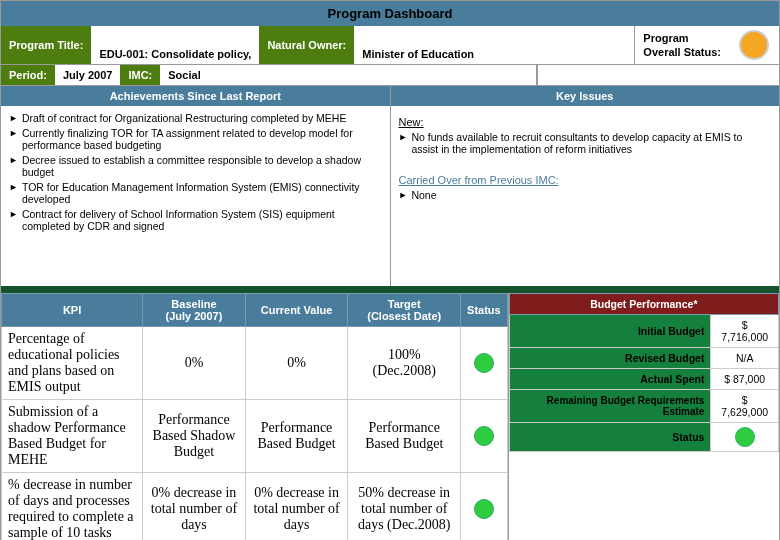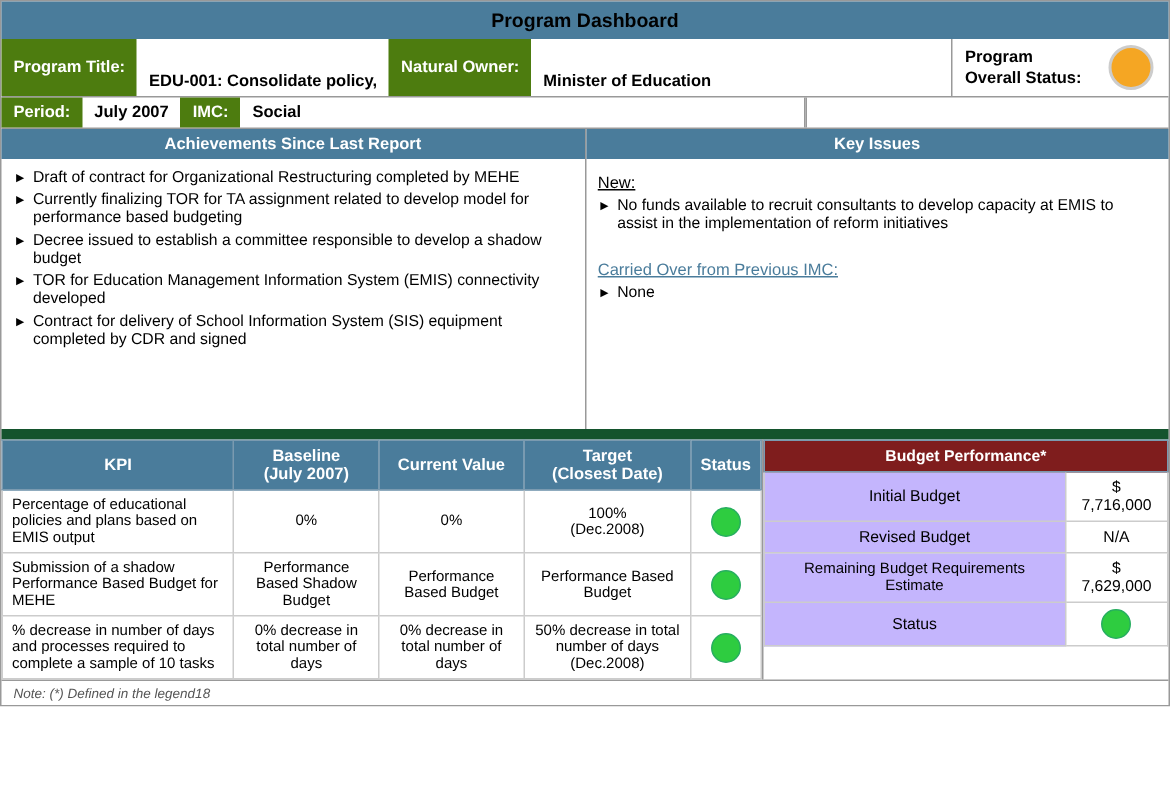--- a/index.html
+++ b/index.html
@@ -131,24 +131,25 @@
       background: #4a7c9b;
       color: white;
       padding: 4px 6px;
       font-size: 11px;
       font-weight: bold;
       text-align: center;
       border: 1px solid #7a9ab0;
     }
     .kpi-table td {
       padding: 4px 6px;
-      font-size: 10px;
+      font-size: 14px;
       border: 1px solid #ccc;
       vertical-align: middle;
       text-align: center;
+      font-family: Liberation Serif, serif;
     }
     .kpi-table td.left-align {
       text-align: left;
     }
     .status-dot-green {
       width: 20px;
       height: 20px;
       border-radius: 50%;
       background: #2ecc40;
       margin: 0 auto;
@@ -169,23 +170,23 @@
       text-align: center;
       border: 1px solid #7a9ab0;
     }
     .budget-table td {
       padding: 4px 6px;
       font-size: 10.5px;
       border: 1px solid #ccc;
       vertical-align: middle;
     }
     .budget-table td.label-td {
-      background: #c4b5fd;
-      font-weight: normal;
-      text-align: center;
+      background: #15803d;
+      font-weight: bold;
+      text-align: right;
     }
     .budget-table td.value-td {
       text-align: center;
     }
     .budget-status-row td {
       text-align: center;
     }
     .status-dot-green-sm {
       width: 20px;
       height: 20px;
@@ -349,20 +350,24 @@
         <tbody>
           <tr>
             <td class="label-td">Initial Budget</td>
             <td class="value-td">$ 7,716,000</td>
           </tr>
           <tr>
             <td class="label-td">Revised Budget</td>
             <td class="value-td">N/A</td>
           </tr>
           <tr>
+            <td class="label-td">Actual Spent</td>
+            <td class="value-td">$  87,000</td>
+          </tr>
+          <tr>
             <td class="label-td" style="font-size:10px;">Remaining Budget Requirements Estimate</td>
             <td class="value-td">$ 7,629,000</td>
           </tr>
           <tr class="budget-status-row">
             <td class="label-td">Status</td>
             <td>
               <div class="status-dot-green-sm"></div>
             </td>
           </tr>
         </tbody>

